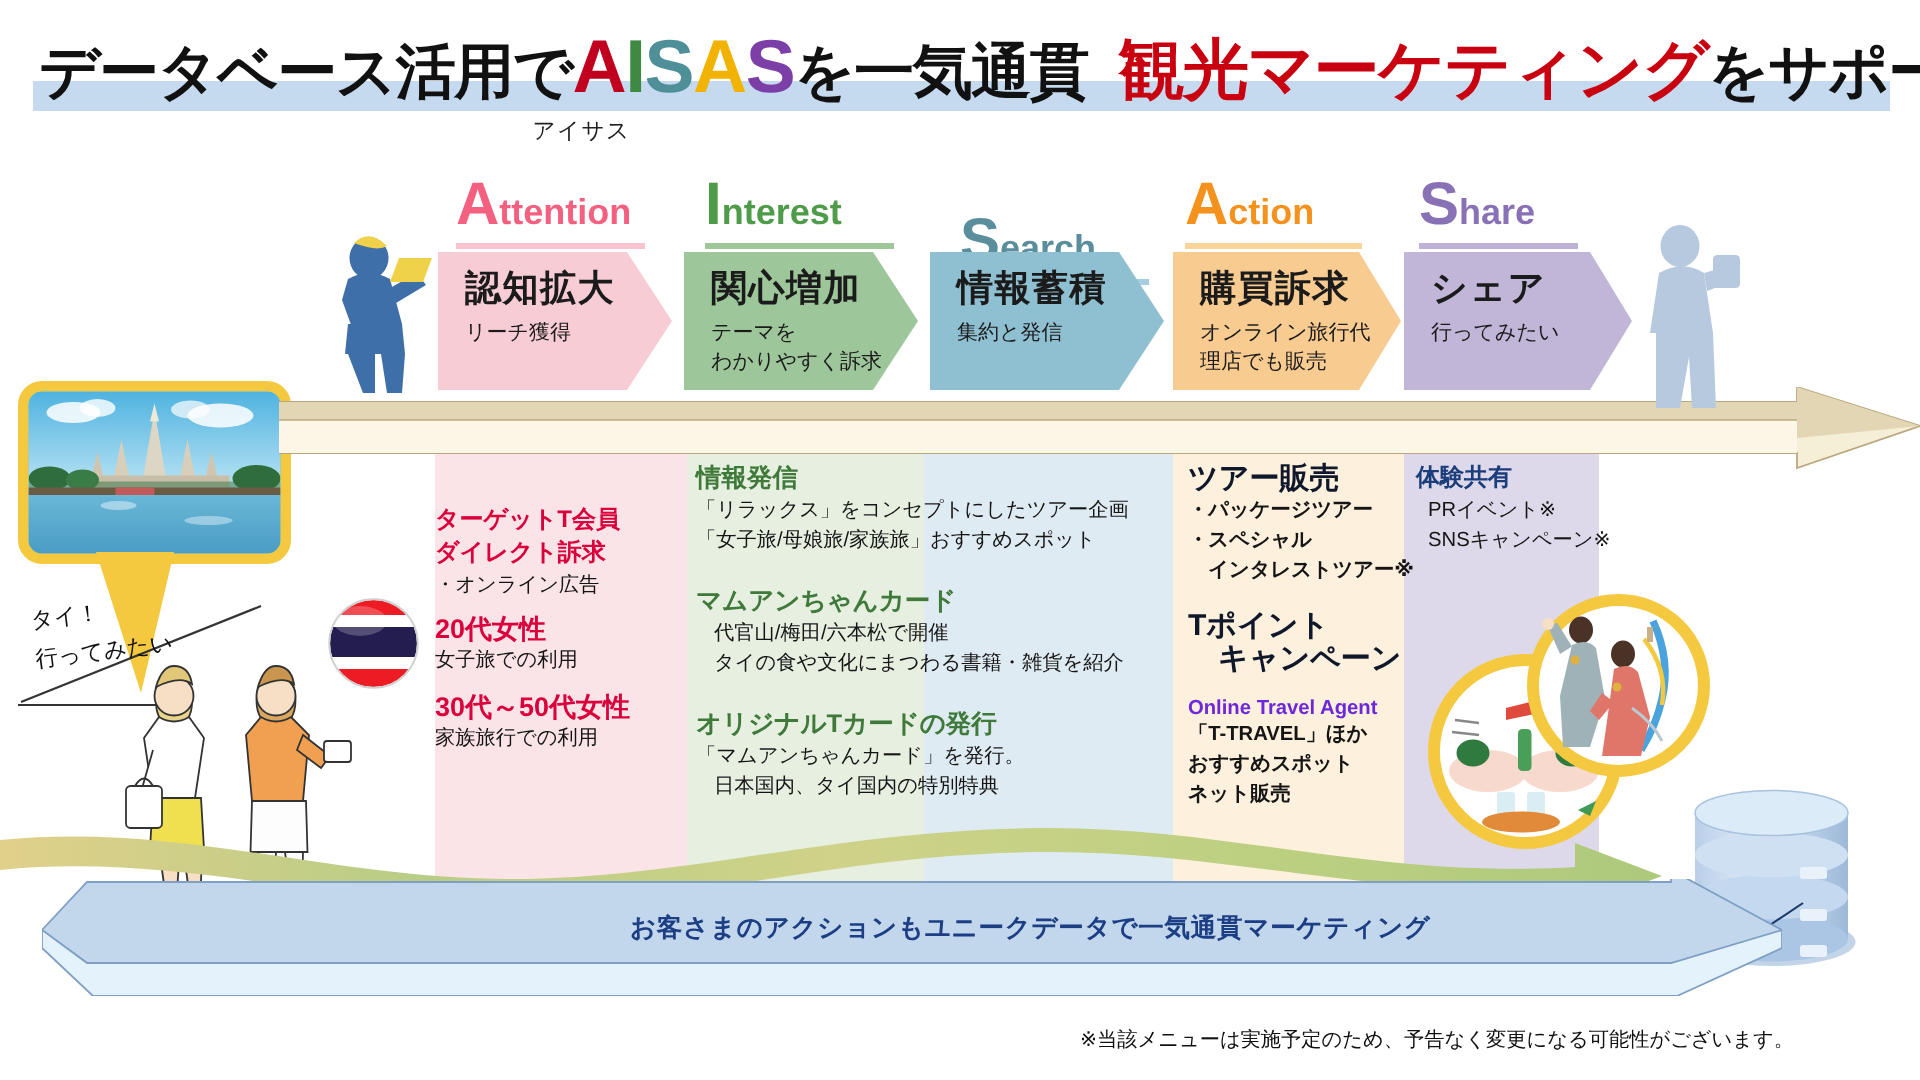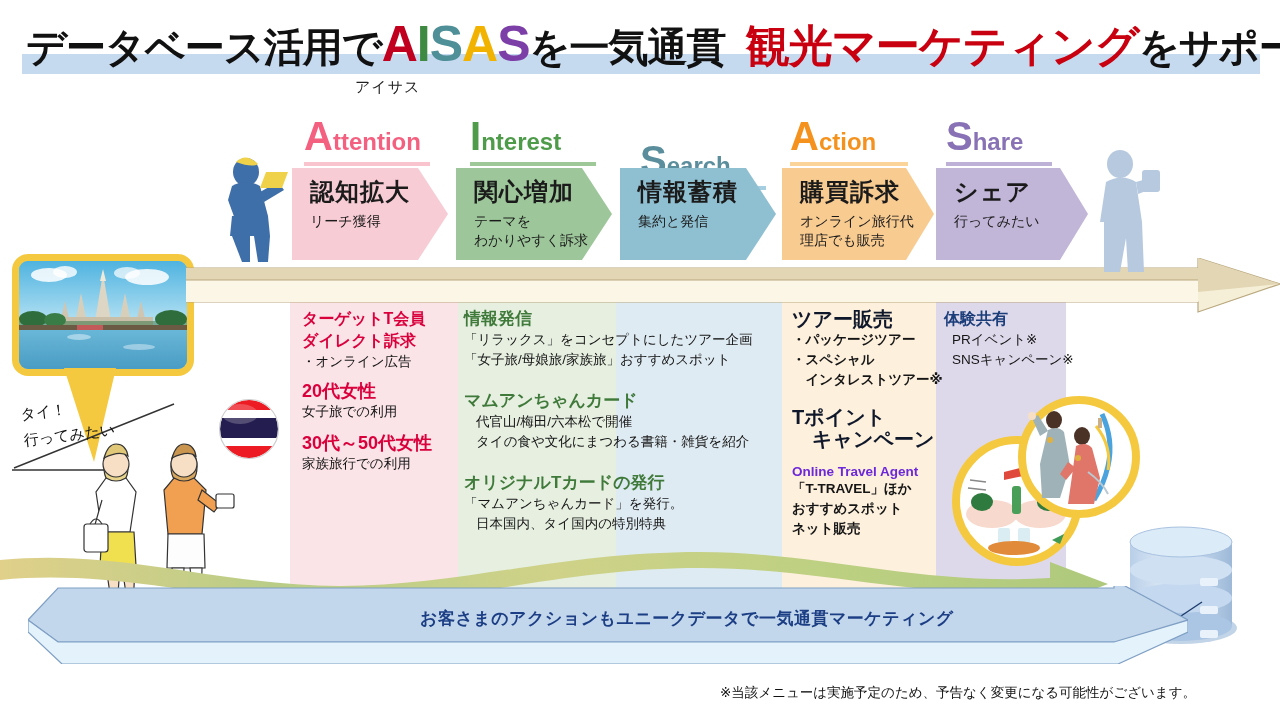--- a/index.html
+++ b/index.html
@@ -63,21 +63,21 @@
     line-height:19px;white-space:nowrap;
   }
 
   
   .col{position:absolute;top:308px;}
   .blk{margin-bottom:14px;}
   .blk .h{font-weight:bold;font-size:16px;line-height:22px;white-space:nowrap;}
   .blk .l{font-size:13.5px;line-height:20px;color:#151515;white-space:nowrap;}
   .blk .l.ind{padding-left:12px;}
 
-  .col-att{left:302px;width:160px;}
+  .col-att{left:290px;width:160px;margin-top:28px;}
   .col-att .h{color:#d9003c;font-size:16px;}
   .col-att .h.big{font-size:18px;}
 
   .col-int{left:464px;width:310px;}
   .col-int .h{color:#3f7a3a;font-size:17px;}
 
   .col-act{left:792px;width:150px;}
   .col-act .h{color:#0f172a;font-size:20px;}
   .col-act .l{font-weight:bold;}
   .col-act .ota{color:#6d28d9;font-weight:bold;font-size:13.5px;}

